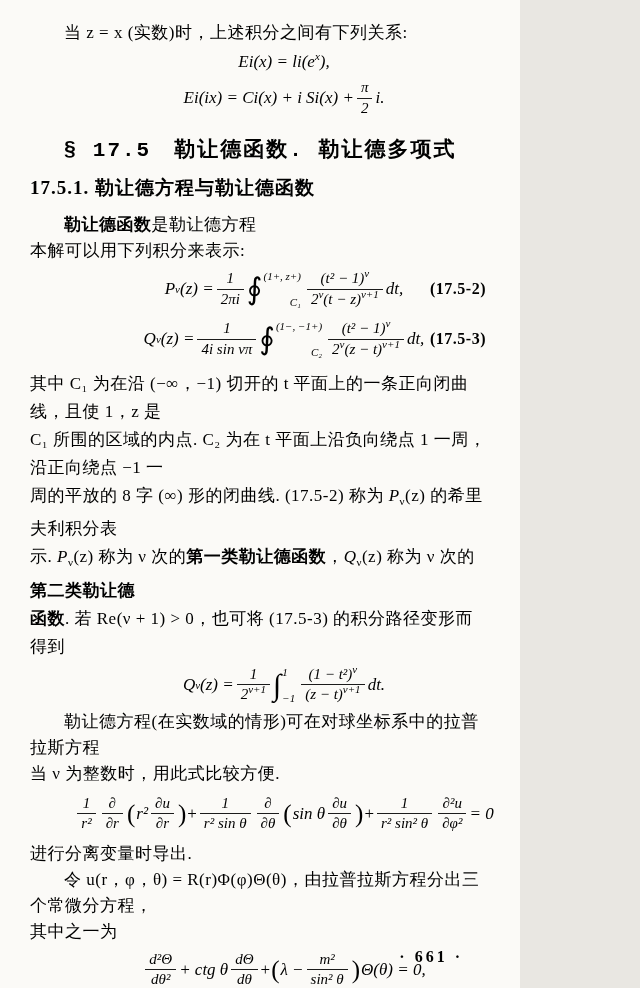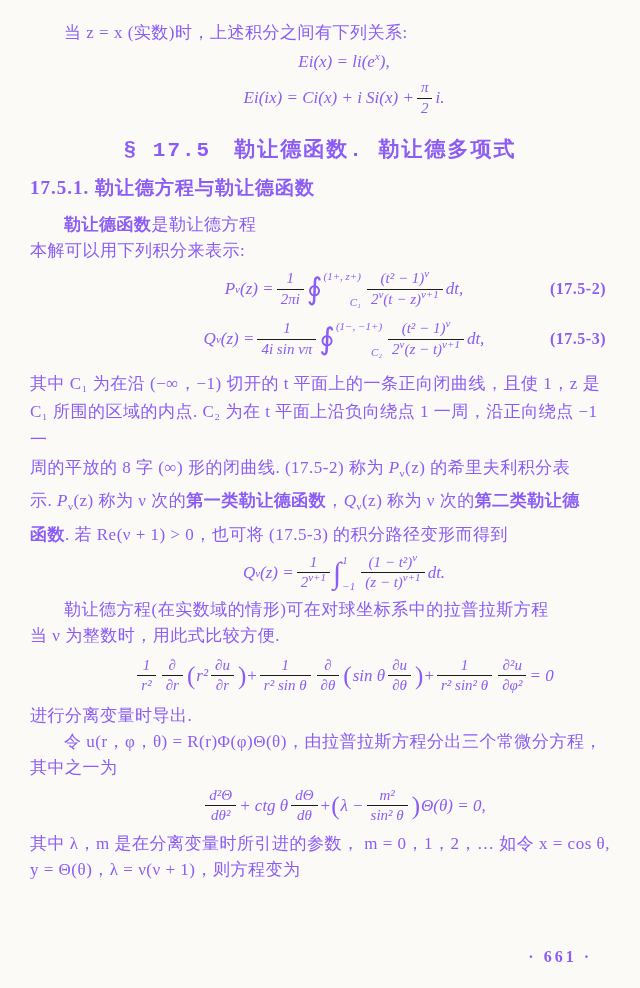--- a/index.html
+++ b/index.html
@@ -1,19 +1,19 @@
 <!DOCTYPE html>
 <html><head>
 <meta charset="utf-8">
 <style>
   html,body{margin:0;padding:0;}
   body{width:640px;height:988px;background:#e9e7e2;}
   .page{
-    position:relative;width:640px;height:988px;overflow:hidden;
-    background:#fbfaf7;color:#8b5cf6;
+    position:relative;width:520px;height:988px;overflow:hidden;
+    background:#fbfaf7;color:#000000;
     font-family:"Liberation Serif","DejaVu Serif",serif;
     box-sizing:border-box;padding-top:20px;
   }
   
   .para{
     font-size:17px;line-height:26px;margin:0 30px;
     letter-spacing:0.5px;
   }
   .indent{text-indent:34px;}
   .cb{font-weight:bold;}
@@ -44,21 +44,21 @@
   .sp{font-size:11px;position:relative;top:-6px;line-height:0;}
   .bigint{font-size:30px;font-style:normal;line-height:1;vertical-align:middle;}
   .lims{
     display:inline-flex;flex-direction:column;justify-content:space-between;
     height:38px;font-size:11px;vertical-align:middle;margin:0 3px 0 1px;font-style:italic;
   }
   .lims .bot{margin-top:auto;text-align:right;}
   .bigp{font-size:25px;font-style:normal;vertical-align:middle;font-weight:400;padding:0 1px;}
   
   .pagenum{
-    position:absolute;right:48px;bottom:22px;
+    position:absolute;right:57px;bottom:22px;
     font-weight:bold;font-size:16px;letter-spacing:3px;
   }
 </style>
 </head>
 <body>
 
 <div class="page">
 
   <div class="para indent">
     <span>当 z = x (实数)时，上述积分之间有下列关系:</span>

